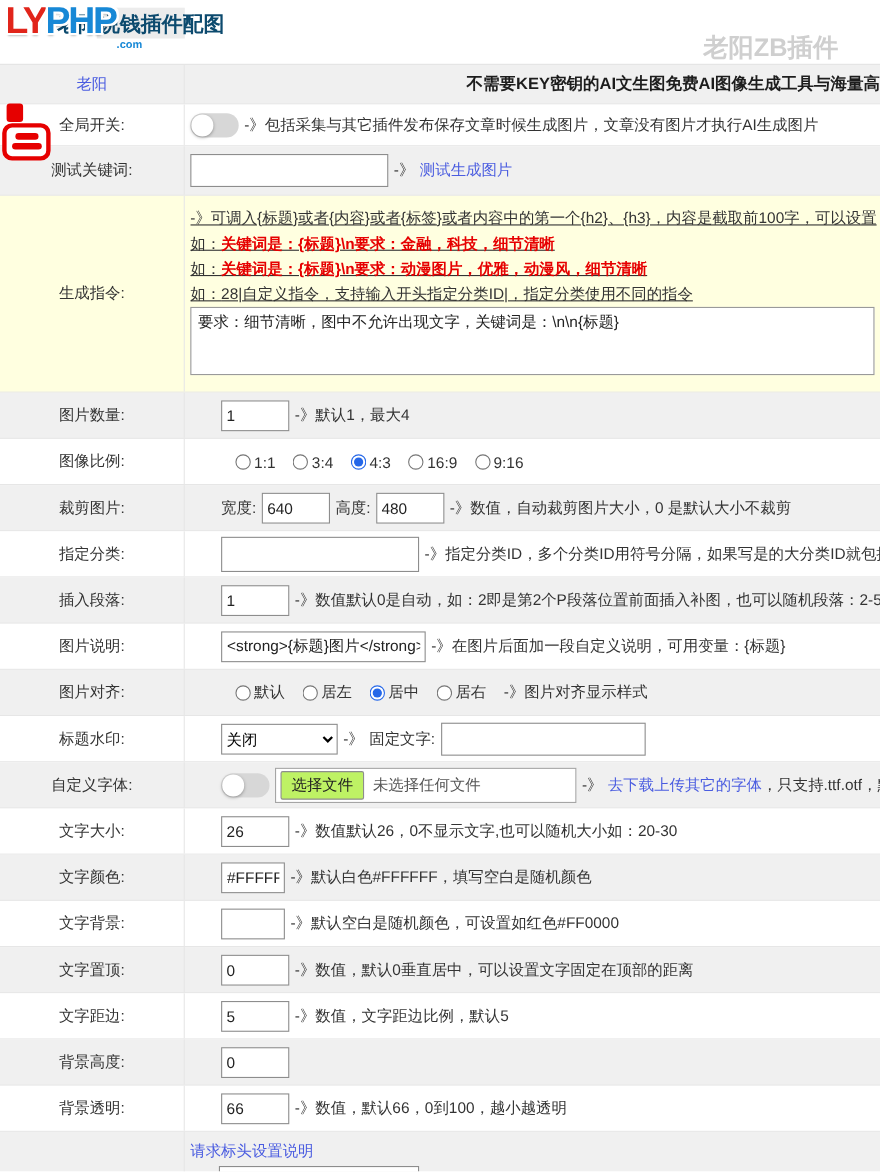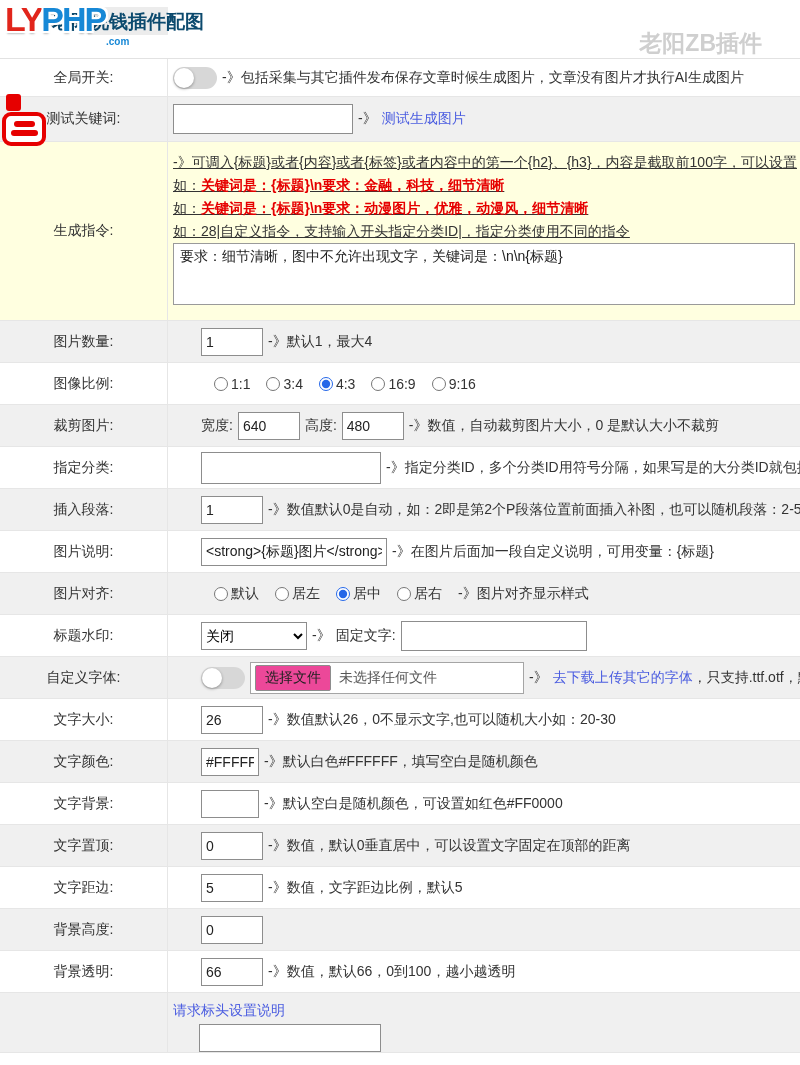--- a/index.html
+++ b/index.html
@@ -46,21 +46,21 @@
   .w-color{width:48px;}
   .switch{position:relative;width:44px;height:22px;border-radius:11px;background:#d7d7d7;flex:0 0 44px;cursor:pointer;}
   .switch .knob{position:absolute;left:1px;top:1px;width:20px;height:20px;border-radius:50%;background:#fff;box-shadow:0 1px 3px rgba(0,0,0,.35);}
   input[type=radio]{width:14px;height:14px;margin:0 3px 0 0;accent-color:#2567e8;}
   .ropt{display:inline-flex;align-items:center;margin-right:11px;cursor:pointer;}
   select{height:28px;width:106px;border:1px solid #8d8d8d;background:#fff;font-size:14px;font-family:inherit;}
   textarea{width:608px;height:52px;border:1px solid #9a9a9a;padding:4px 6px;font-size:14px;font-family:inherit;color:#222;resize:none;white-space:pre;overflow:hidden;}
   .prompt-con{display:block;padding:9px 0 0 5px;}
   .pline{line-height:23px;white-space:nowrap;overflow:hidden;text-decoration:underline;}
   .filebox{display:flex;align-items:center;border:1px solid #a5a5a5;background:#fff;width:266px;height:30px;flex:0 0 268px;gap:8px;padding-left:4px;box-sizing:content-box;}
-  .filebtn{border:1px solid #8d8d8d;background:#ec4899;padding:3px 9px;font-size:14px;cursor:pointer;border-radius:2px;color:#222;}
+  .filebtn{border:1px solid #8d8d8d;background:#bef264;padding:3px 9px;font-size:14px;cursor:pointer;border-radius:2px;color:#222;}
   .filestat{color:#555;font-family:Liberation Serif, serif;}
   .footer-con{flex-direction:column;align-items:flex-start;padding-top:9px;gap:4px;}
   .footer-input{margin-left:26px;}
 </style>
 </head>
 <body>
 
 <div class="page">
 
   <div class="topbar">
@@ -73,20 +73,28 @@
   <div class="float-icon">
     <div class="dot"></div>
     <div class="card">
       <div class="b1"></div>
       <div class="b2"></div>
     </div>
   </div>
 
   <div class="tbl">
 
+    <div class="row bg-g h36">
+      <div class="lab">
+          <span class="hdr-left">老阳</span>
+        </div>
+      <div class="con">
+          <span class="hdr-right">不需要KEY密钥的AI文生图免费AI图像生成工具与海量高</span>
+        </div>
+    </div>
 
     <div class="row bg-w h38">
       <div class="lab">全局开关:</div>
       <div class="con">
         <div class="switch">
             <div class="knob"></div>
           </div>
         <span class="desc">-》包括采集与其它插件发布保存文章时候生成图片，文章没有图片才执行AI生成图片</span>
       </div>
     </div>

